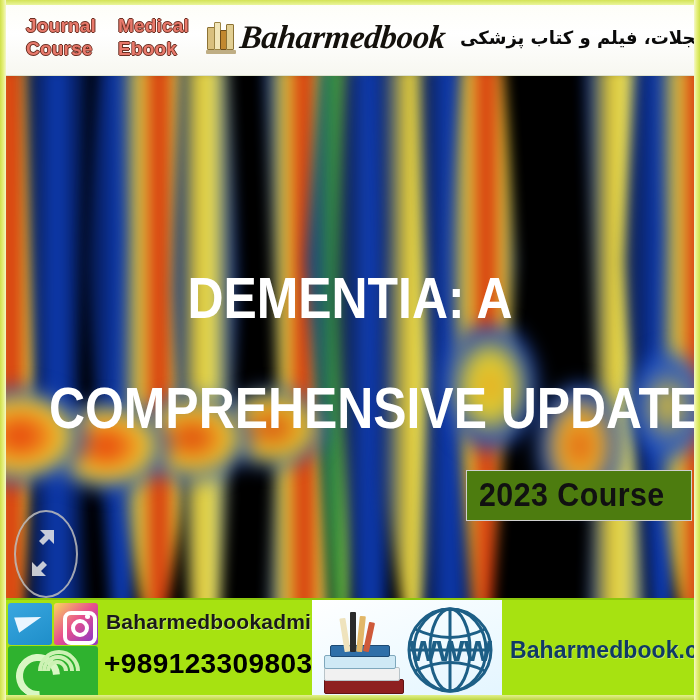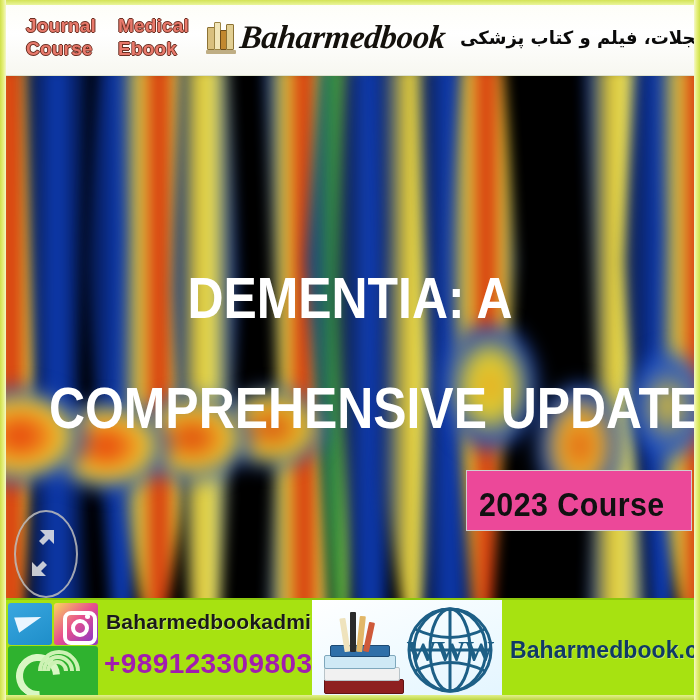--- a/index.html
+++ b/index.html
@@ -142,22 +142,22 @@
     letter-spacing:0px;
     white-space:nowrap;
     transform:scaleX(.86);
   }
   #title-1{top:188px;font-size:58px;}
   #title-2{top:298px;font-size:58px;}
 
   
   #badge{
     position:absolute;right:8px;top:394px;z-index:22;
-    background:#ec4899;
-    padding:15px 10px 6px 12px;
+    background:#4d7c0f;
+    padding:5px 10px 6px 12px;
     border:1px solid #cfcfcf;
   }
   #badge span{
     display:block;
     font-family:"Liberation Sans Narrow","Liberation Sans",sans-serif;
     font-weight:bold;font-size:33px;color:#111;
     transform:scaleX(.92);transform-origin:left center;
     white-space:nowrap;letter-spacing:.5px;
   }
 
@@ -204,21 +204,21 @@
   #wv2{left:34px;top:9px;width:24px;height:24px;}
   #wv3{left:30px;top:4px;width:34px;height:34px;}
 
   .contact-col{flex:1 1 auto;position:relative;padding-top:6px;}
   #tg-handle{
     font-size:21px;font-weight:bold;color:#1a1a1a;
     text-shadow:0.6px 0.6px 0 rgba(255,255,255,.5);
     margin:4px 0 0 6px;letter-spacing:.2px;white-space:nowrap;
   }
   #phone-num{
-    font-size:28px;font-weight:bold;color:#a21caf;
+    font-size:28px;font-weight:bold;color:#000000;
     margin:14px 0 0 4px;letter-spacing:.4px;white-space:nowrap;
   }
 
   #footer-mid{
     flex:0 0 190px;width:190px;position:relative;
     background:linear-gradient(160deg,#ffffff 0%,#f2fbff 45%,#e3f5ff 100%);
     overflow:hidden;
   }
   #book-stack{position:absolute;left:12px;bottom:6px;width:78px;height:54px;}
   #book-stack i{position:absolute;left:0;display:block;border-radius:2px;}
@@ -229,21 +229,21 @@
   #pencil-cup{position:absolute;left:28px;bottom:48px;width:36px;height:42px;}
   #pencil-cup i{position:absolute;bottom:0;display:block;width:6px;border-radius:1px;}
   #pencil-cup i:nth-child(1){left:2px;height:34px;background:#efe3bd;transform:rotate(-9deg);}
   #pencil-cup i:nth-child(2){left:10px;height:40px;background:#2b2b2b;}
   #pencil-cup i:nth-child(3){left:18px;height:36px;background:#e2b768;transform:rotate(6deg);}
   #pencil-cup i:nth-child(4){left:26px;height:30px;background:#cf5a3a;transform:rotate(12deg);}
   #globe{position:absolute;right:6px;top:6px;width:92px;height:88px;}
   #globe svg{width:92px;height:88px;}
   #wwwtext{
     position:absolute;right:8px;top:34px;width:88px;text-align:center;
-    font-family:Liberation Serif, serif;
+    font-family:Liberation Sans, sans-serif;
     font-weight:bold;font-size:30px;color:#1d5f86;letter-spacing:-1px;
   }
 
   #footer-right{
     flex:1 1 auto;display:flex;align-items:center;padding-left:8px;
   }
   #site-url{
     font-size:23px;font-weight:bold;color:#103a66;
     text-shadow:0.7px 0.7px 0 rgba(255,255,255,.35);
     white-space:nowrap;letter-spacing:.1px;

